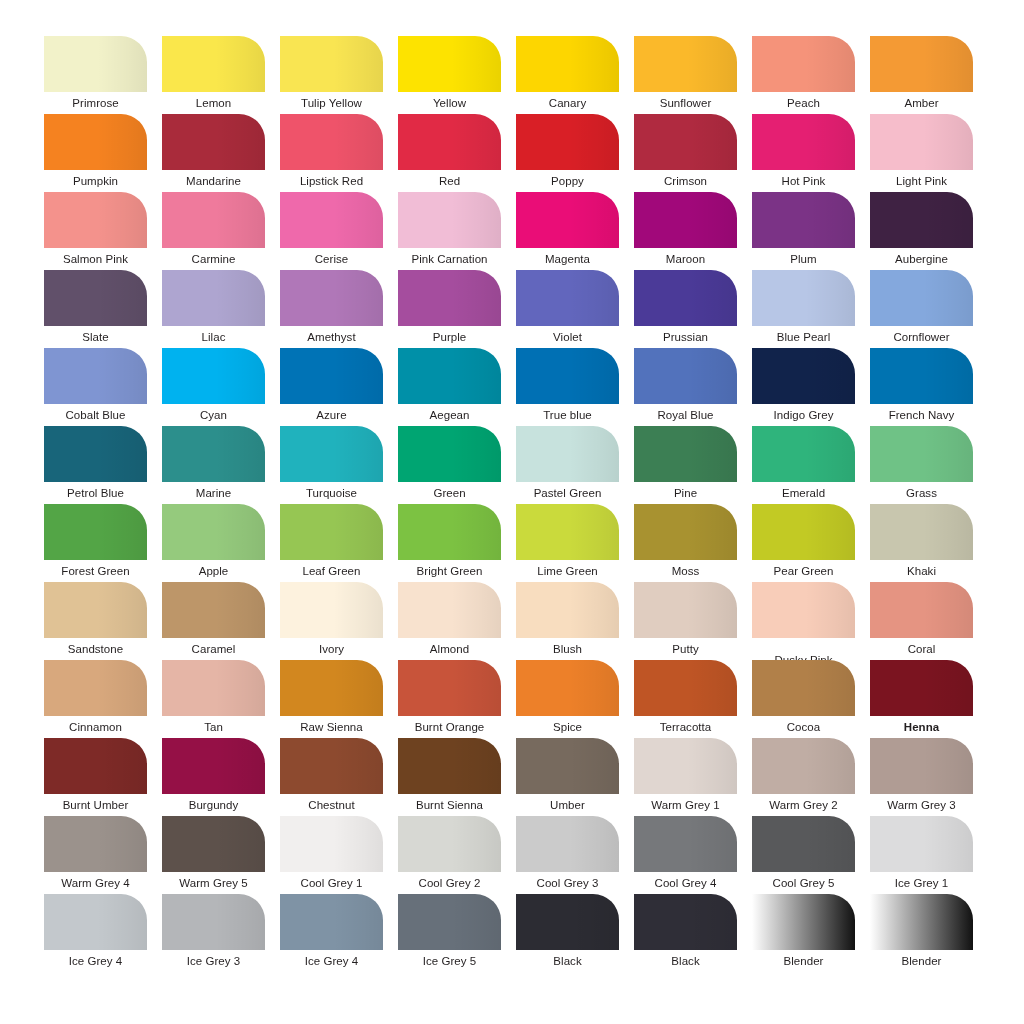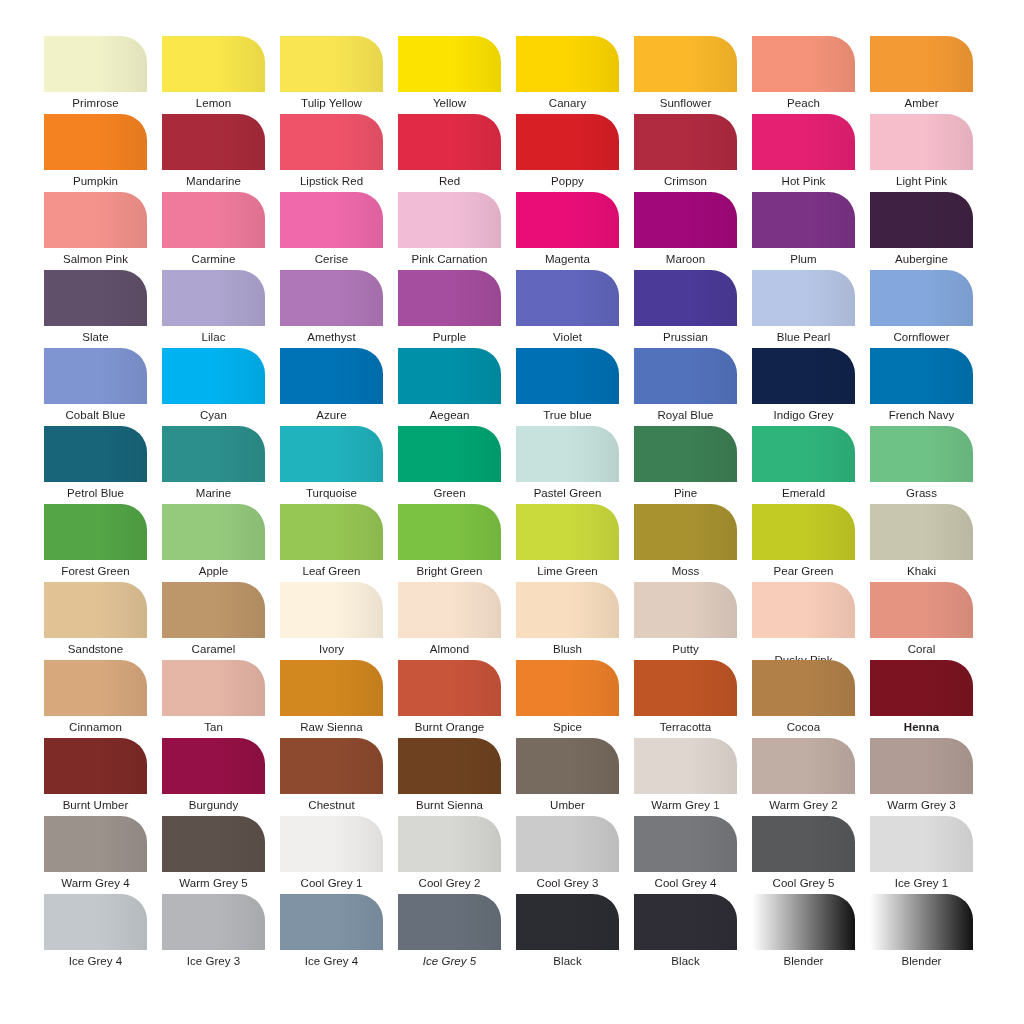--- a/index.html
+++ b/index.html
@@ -436,21 +436,21 @@
       <div class="swatch-cell">
         <div class="swatch-chip" style="background-color: rgb(180, 182, 185);"></div>
         <div class="swatch-label" style="color: rgb(35, 31, 32);">Ice Grey 3</div>
       </div>
       <div class="swatch-cell">
         <div class="swatch-chip" style="background-color: rgb(127, 147, 165);"></div>
         <div class="swatch-label" style="color: rgb(35, 31, 32);">Ice Grey 4</div>
       </div>
       <div class="swatch-cell">
         <div class="swatch-chip" style="background-color: rgb(103, 112, 122);"></div>
-        <div class="swatch-label" style="color: rgb(35, 31, 32); font-style: italic;">Ice Grey 5</div>
+        <div class="swatch-label" style="color: rgb(35, 31, 32);">Ice Grey 5</div>
       </div>
       <div class="swatch-cell">
         <div class="swatch-chip" style="background-color: rgb(44, 44, 51);"></div>
         <div class="swatch-label" style="color: rgb(35, 31, 32);">Black</div>
       </div>
       <div class="swatch-cell">
         <div class="swatch-chip" style="background-color: rgb(47, 46, 55);"></div>
         <div class="swatch-label" style="color: rgb(35, 31, 32);">Black</div>
       </div>
       <div class="swatch-cell">

